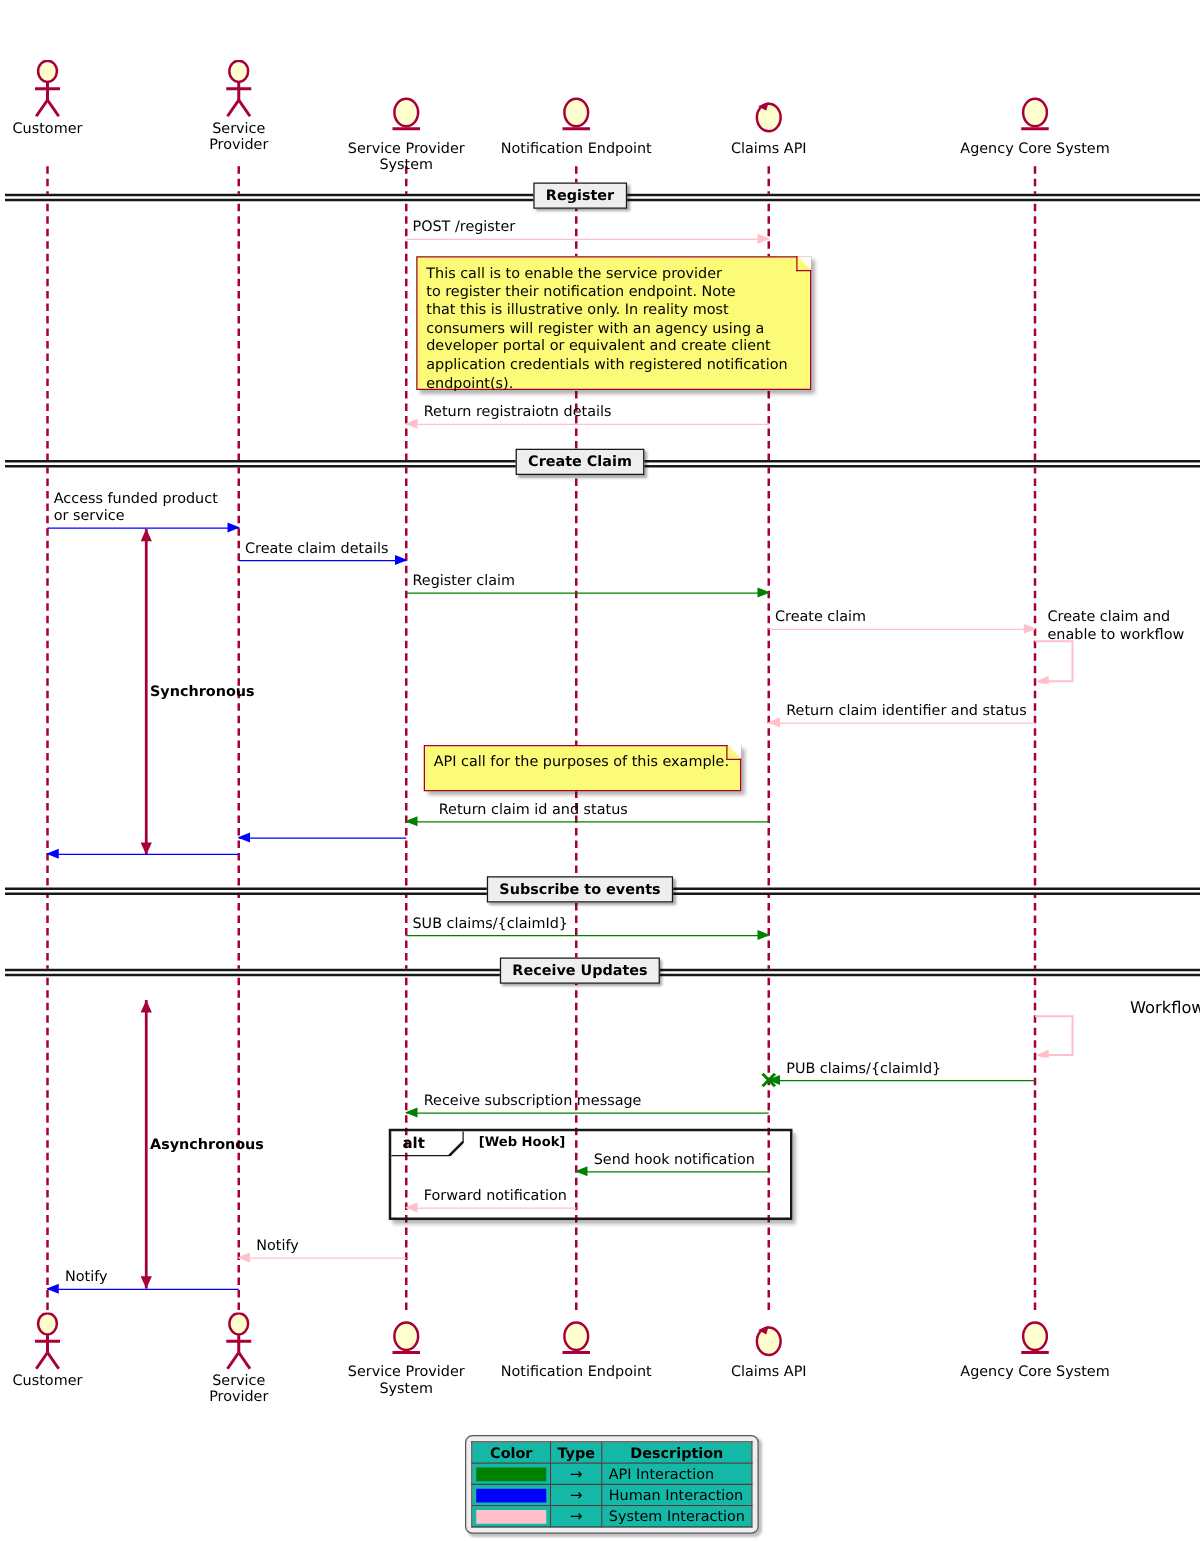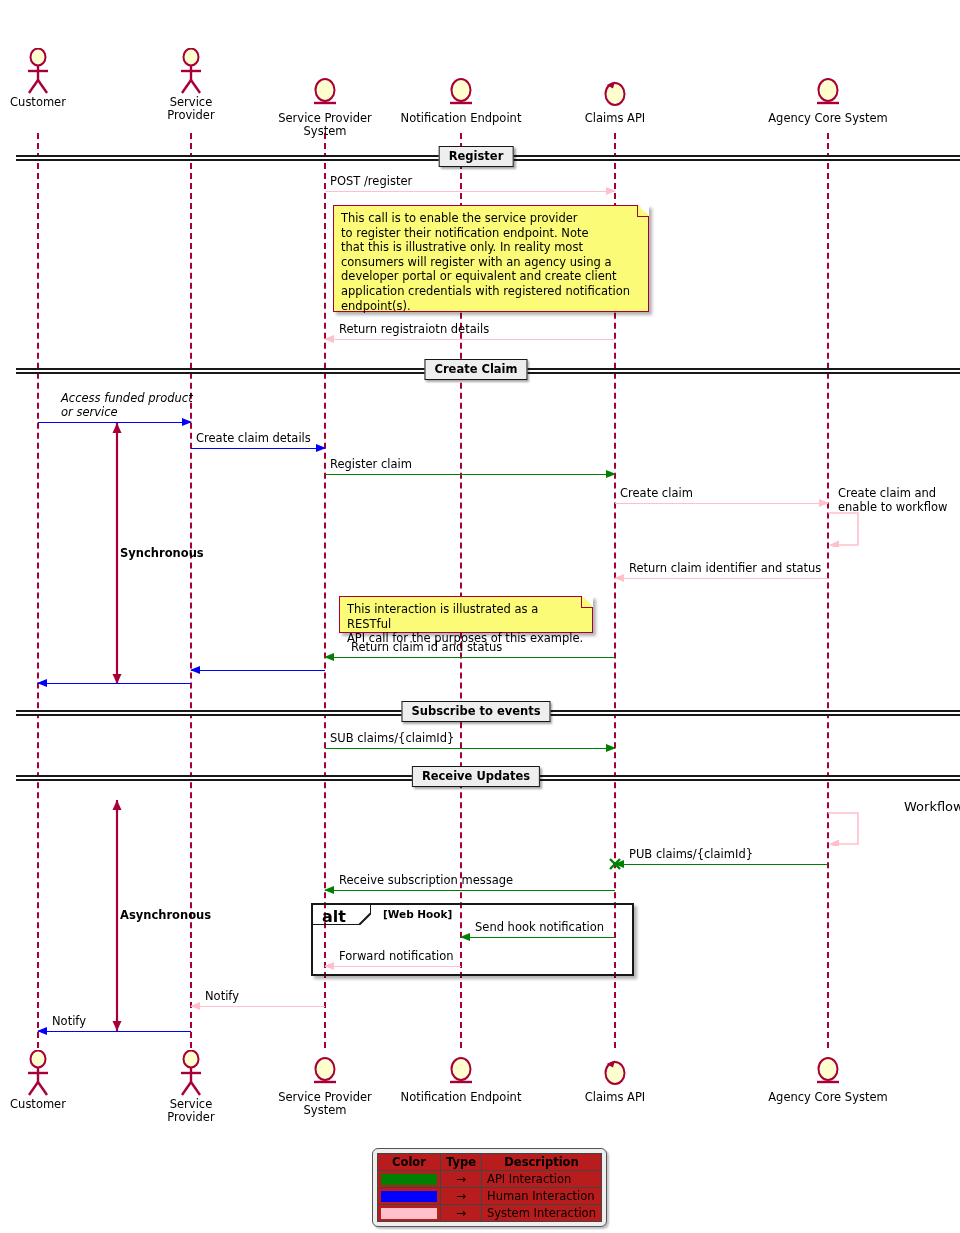--- a/index.html
+++ b/index.html
@@ -27,21 +27,21 @@
   
   .part{ position:absolute; text-align:center; }
   .part-label{
     font-size:11.5px; color:#000; line-height:13px; white-space:pre;
     font-family:"DejaVu Sans", sans-serif;
   }
   .actor-svg, .bnd-svg, .ctl-svg{ display:block; margin:0 auto; }
 
   
   .divider{
-    position:absolute; left:16px; width:920px; height:6px;
+    position:absolute; left:4px; width:920px; height:6px;
   }
   .divider .bar{
     position:absolute; left:0; width:960px; height:6px;
     border-top:2px solid #181818; border-bottom:2px solid #181818;
     background:#fff;
     box-sizing:border-box;
   }
   .divider .chip{
     position:absolute; top:-9px; left:50%; transform:translateX(-50%);
     background:#EEEEEE; border:1.5px solid #181818;
@@ -77,42 +77,42 @@
   .frame{
     position:absolute; border:2px solid #181818; background:transparent;
     box-shadow:3px 3px 3px rgba(0,0,0,.3); box-sizing:border-box;
   }
   .frame-tab{
     position:absolute; left:0; top:0; height:20px;
     border-right:2px solid #181818; border-bottom:2px solid #181818;
     box-sizing:border-box;
   }
   .frame-op{
-    position:absolute; left:9px; top:2px; font-size:16px; font-weight:bold; color:#000;
+    position:absolute; left:9px; top:2px; font-size:12px; font-weight:bold; color:#000;
     font-family:"DejaVu Sans", sans-serif;
   }
   .frame-guard{
     position:absolute; top:3px; font-size:10.5px; font-weight:bold; color:#000;
     font-family:"DejaVu Sans", sans-serif;
   }
 
   
   .dur-label{
     position:absolute; font-size:11.5px; font-weight:bold; color:#000; white-space:nowrap;
     font-family:"DejaVu Sans", sans-serif;
   }
 
   
   .legend{
     position:absolute; background:#EEEEEE; border:1.5px solid #555; border-radius:6px;
     padding:4px; box-shadow:2px 2px 2px rgba(0,0,0,.25);
   }
   .legend table{ border-collapse:collapse; font-size:11.5px; font-family:"DejaVu Sans", sans-serif; }
   .legend th, .legend td{
-    border:1px solid #444; padding:1px 5px; color:#000; background:#b91c1c;
+    border:1px solid #444; padding:1px 5px; color:#000; background:#14b8a6;
   }
   .legend th{ font-weight:bold; }
   .legend td.sw{ padding:1px 3px; }
   .legend .swatch{ display:block; width:56px; height:11px; }
   .legend td.ty{ text-align:center; font-size:12px; }
 </style>
 </head>
 <body>
 
 <div id="canvas">
@@ -308,21 +308,21 @@
       <div class="msg" style="left: 325px; top: 339px; width: 290px;">
         <div class="line" style="border-top: 1.6px solid rgb(255, 192, 203);"></div>
         <div class="arrowhead" style="left: -1px; border-top: 4.5px solid transparent; border-bottom: 4.5px solid transparent; border-right: 10px solid rgb(255, 192, 203);"></div>
         <div class="lbl" style="left: 14px; line-height: 14px;">
           <div>Return registraiotn details</div>
         </div>
       </div>
       <div class="msg" style="left: 38px; top: 422px; width: 153px;">
         <div class="line" style="border-top: 1.6px solid rgb(0, 0, 255);"></div>
         <div class="arrowhead" style="left: 144px; border-top: 4.5px solid transparent; border-bottom: 4.5px solid transparent; border-left: 10px solid rgb(0, 0, 255);"></div>
-        <div class="lbl" style="left: 23px; line-height: 14px; font-style: italic;">
+        <div class="lbl" style="left: 5px; line-height: 14px;">
           <div>Access funded product</div>
           <div>or service</div>
         </div>
       </div>
       <div class="msg" style="left: 191px; top: 448px; width: 134px;">
         <div class="line" style="border-top: 1.6px solid rgb(0, 0, 255);"></div>
         <div class="arrowhead" style="left: 125px; border-top: 4.5px solid transparent; border-bottom: 4.5px solid transparent; border-left: 10px solid rgb(0, 0, 255);"></div>
         <div class="lbl" style="left: 5px; line-height: 14px;">
           <div>Create claim details</div>
         </div>
@@ -443,21 +443,20 @@
           <div>that this is illustrative only. In reality most</div>
           <div>consumers will register with an agency using a</div>
           <div>developer portal or equivalent and create client</div>
           <div>application credentials with registered notification</div>
           <div>endpoint(s).</div>
         </div>
       </div>
       <div class="note" style="left: 339px; top: 596px; width: 254px; height: 37px;">
         <div class="fold"></div>
         <div>
-          <div>This interaction is illustrated as a RESTful</div>
           <div>API call for the purposes of this example.</div>
         </div>
       </div>
     </div>
 
   <div class="legend" style="left:372px; top:1148px;">
     <table>
       <thead>
         <tr>
           <th>Color</th>

